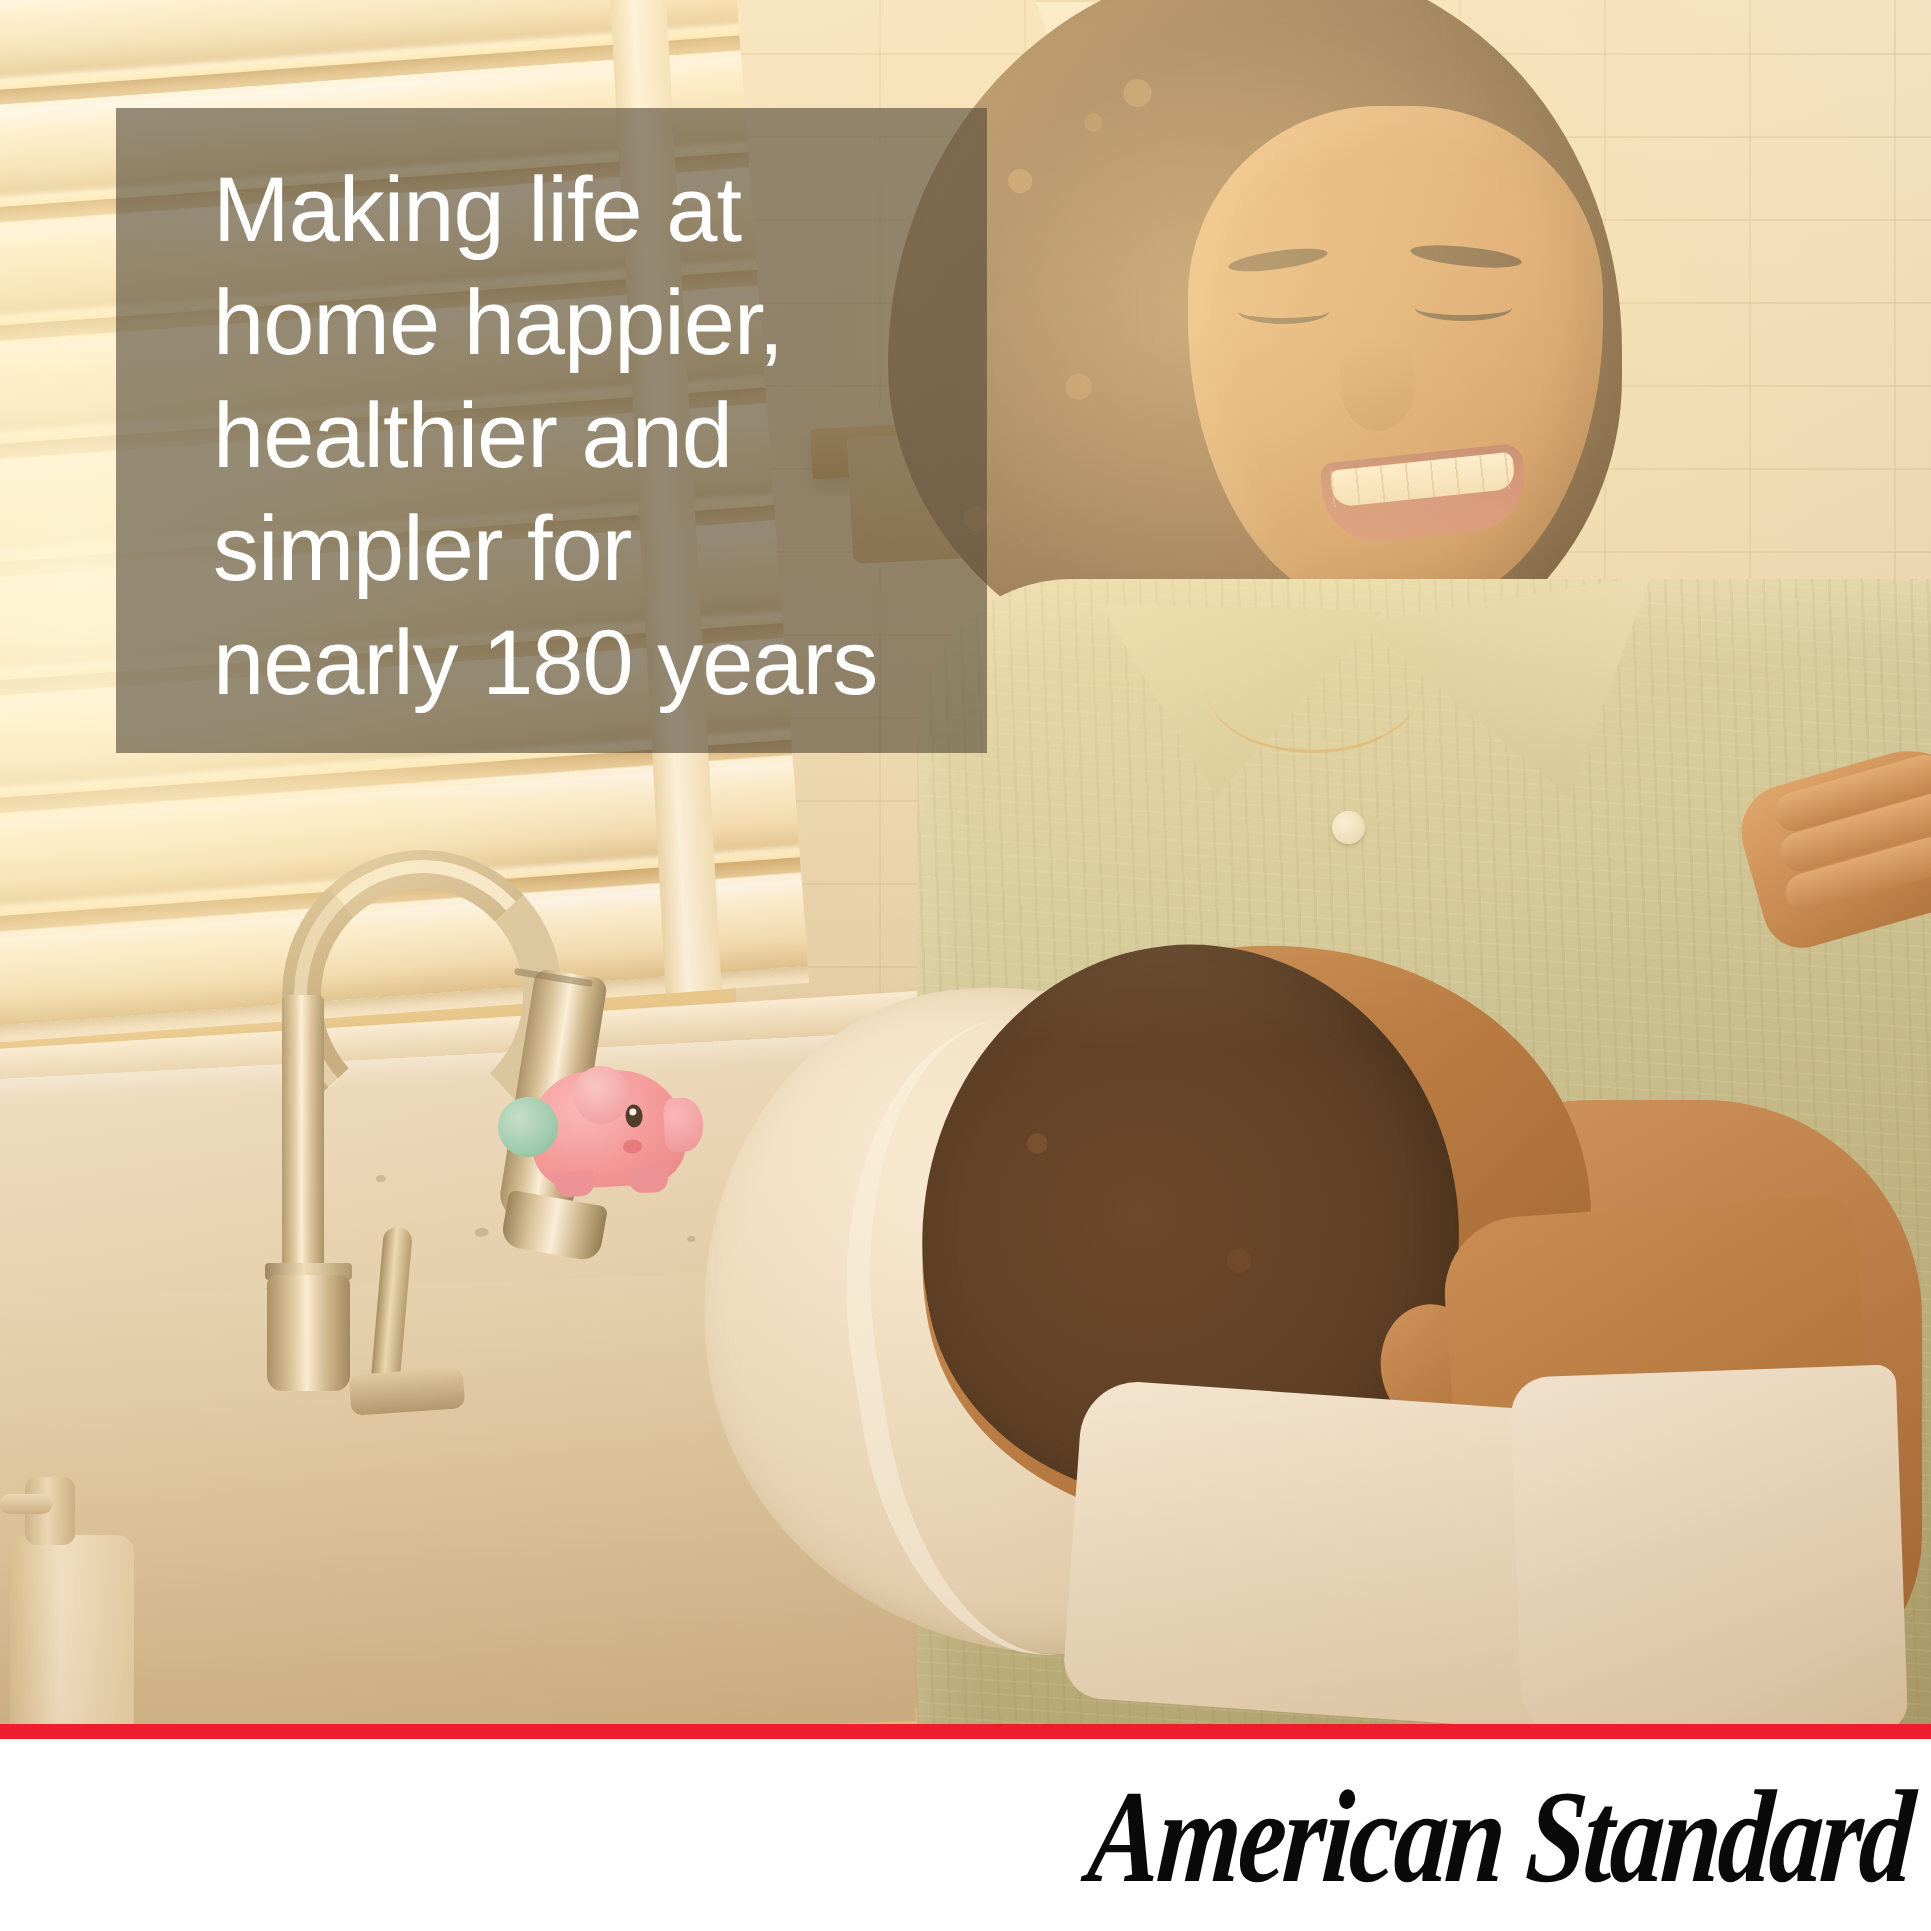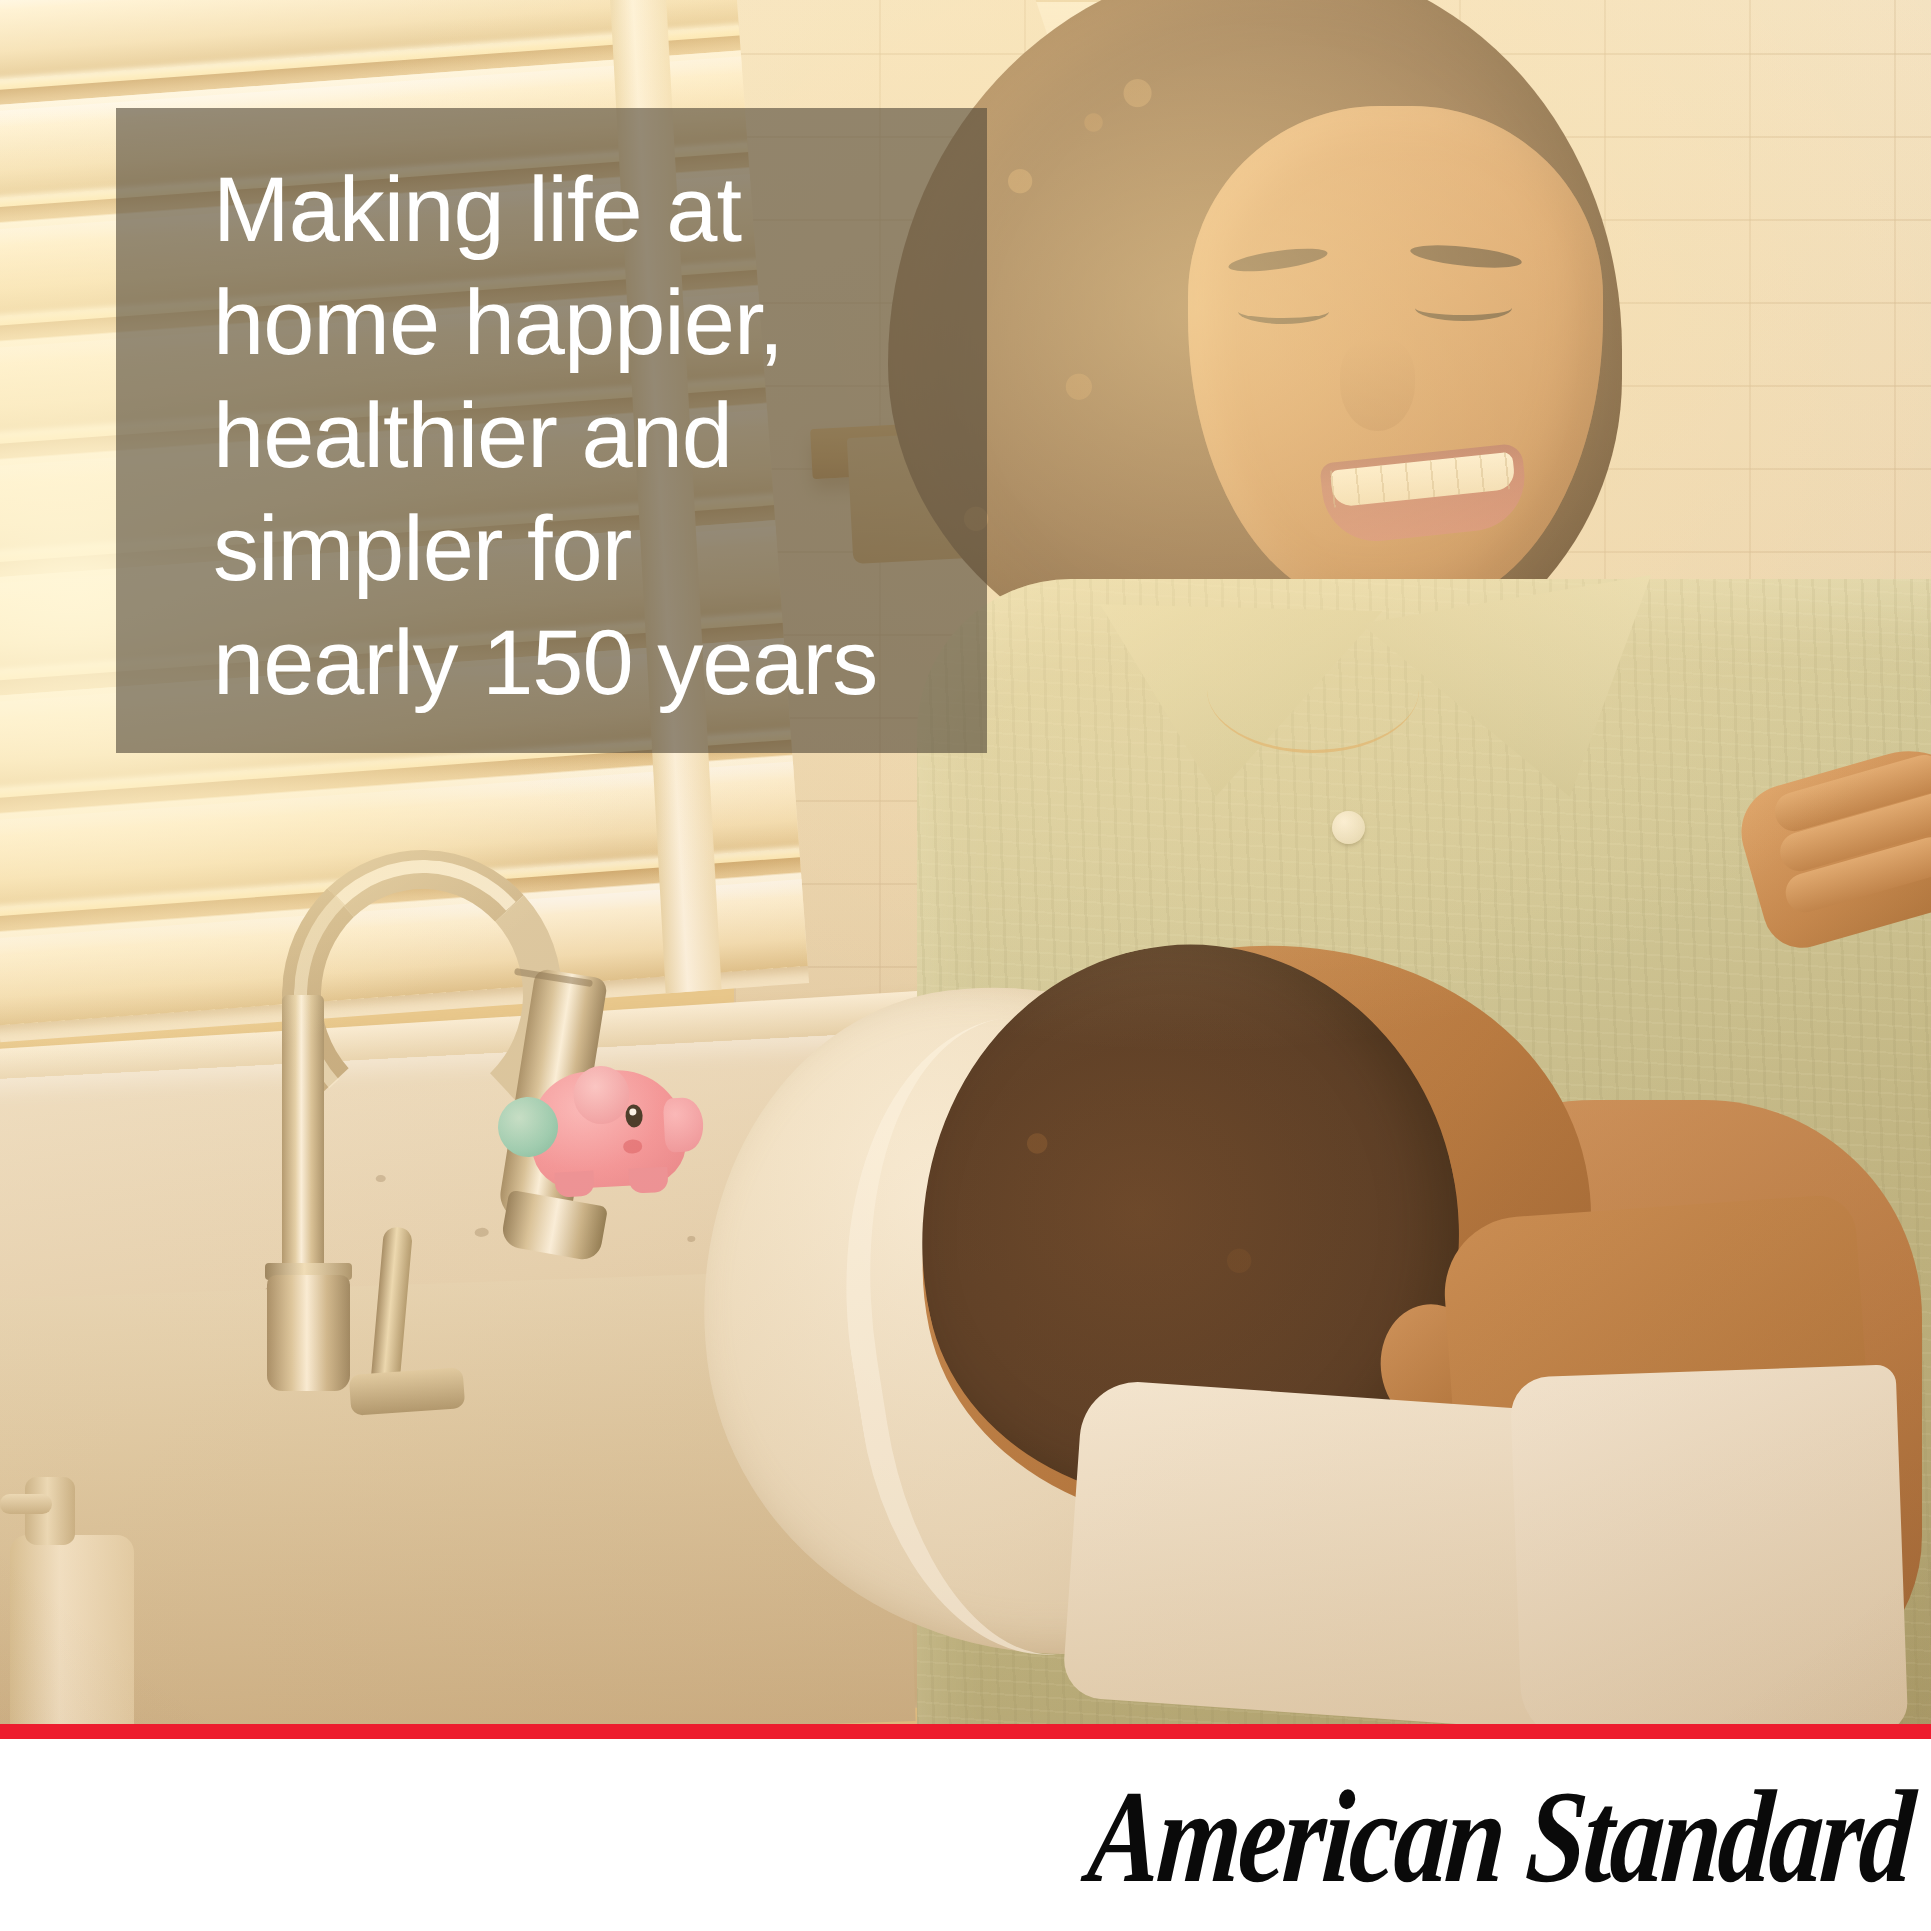--- a/index.html
+++ b/index.html
@@ -583,21 +583,21 @@
     </div>
 
     <div class="sunlight"></div>
     <div class="vignette"></div>
 
     <div class="overlay-box">
       <div class="headline">Making life at
 home happier,
 healthier and
 simpler for
-nearly 150 years</div>
+nearly 180 years</div>
     </div>
   </div>
 
   <div class="accent-bar"></div>
   <div class="footer">
     <div class="logo">American Standard</div>
   </div>
 
 </div>
 

